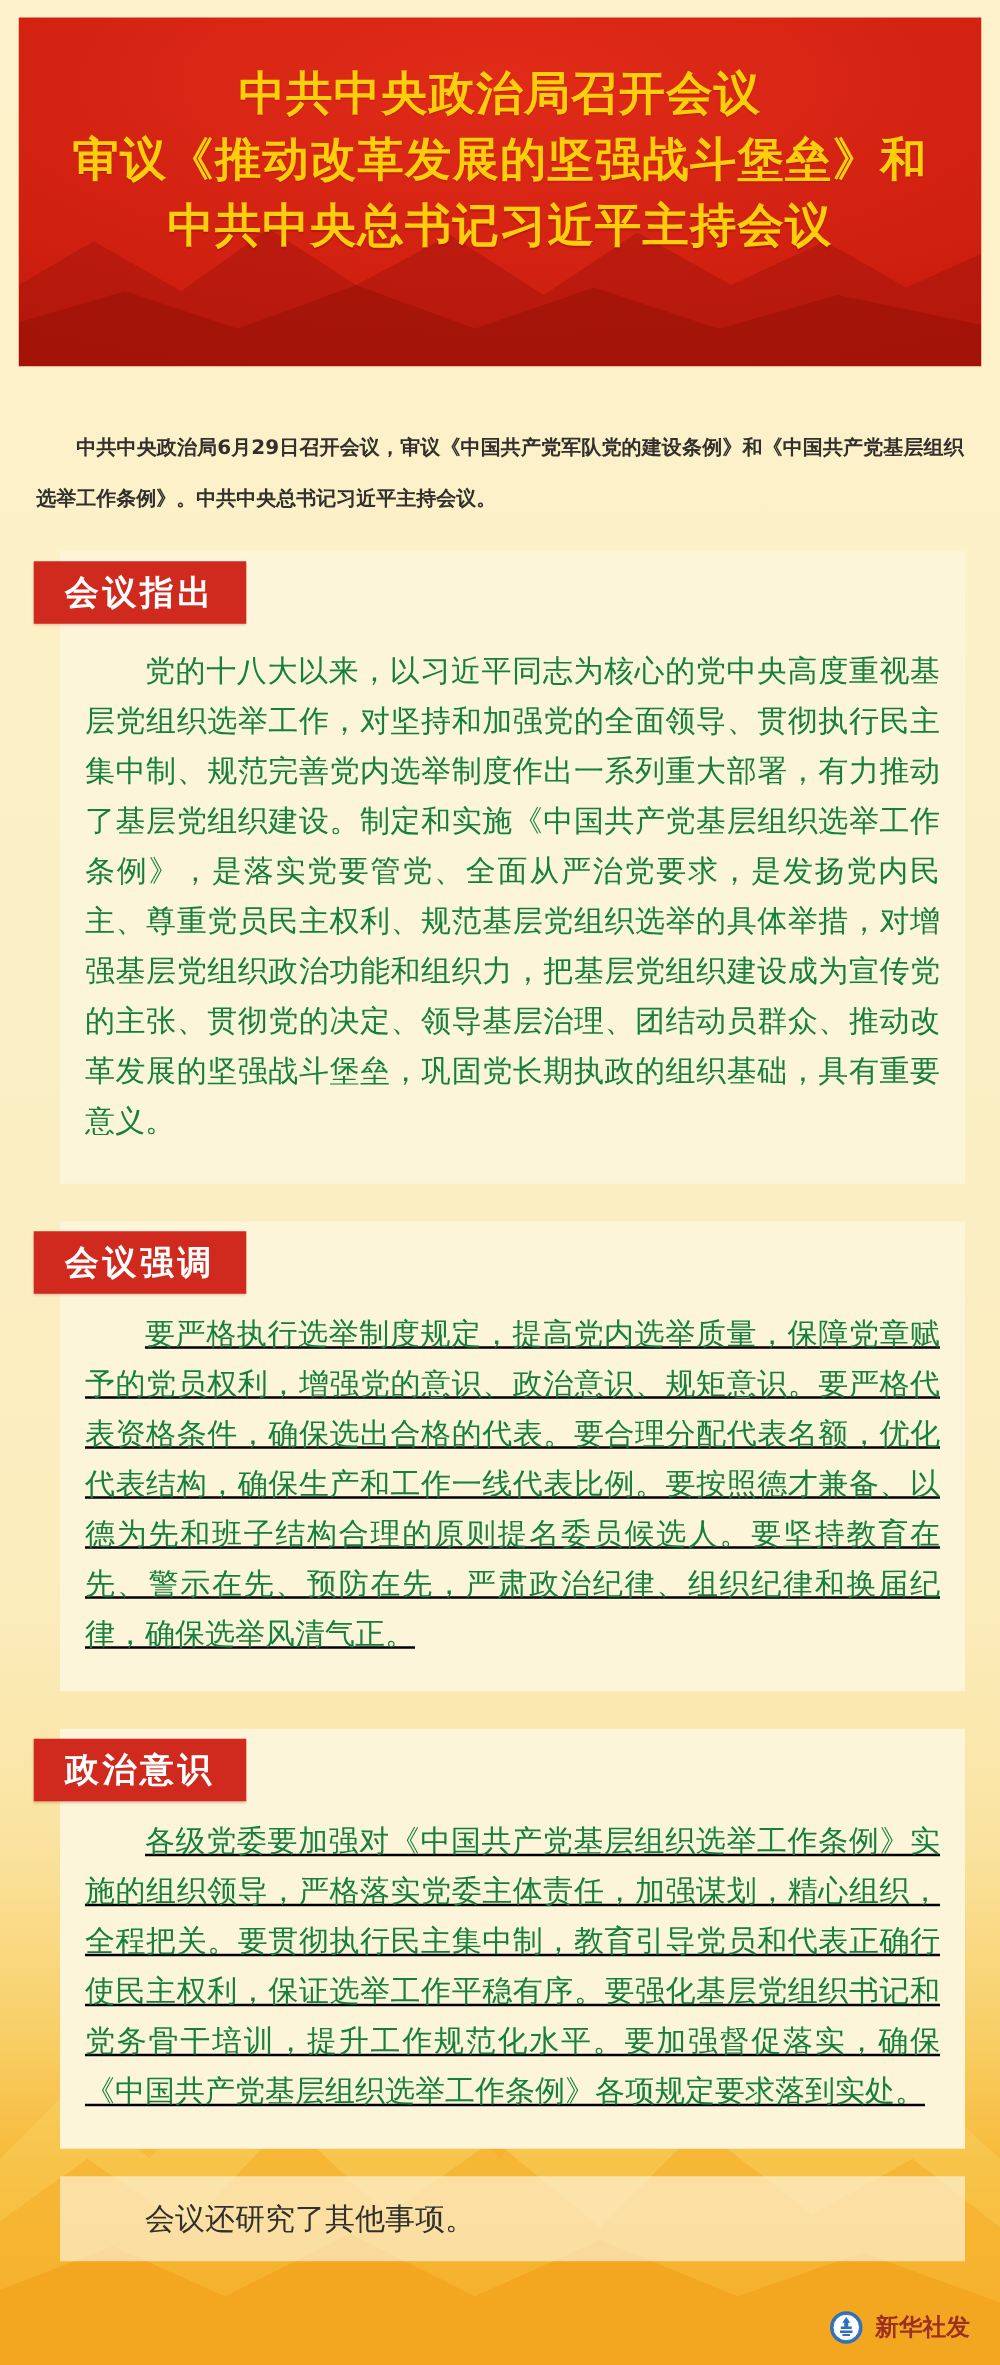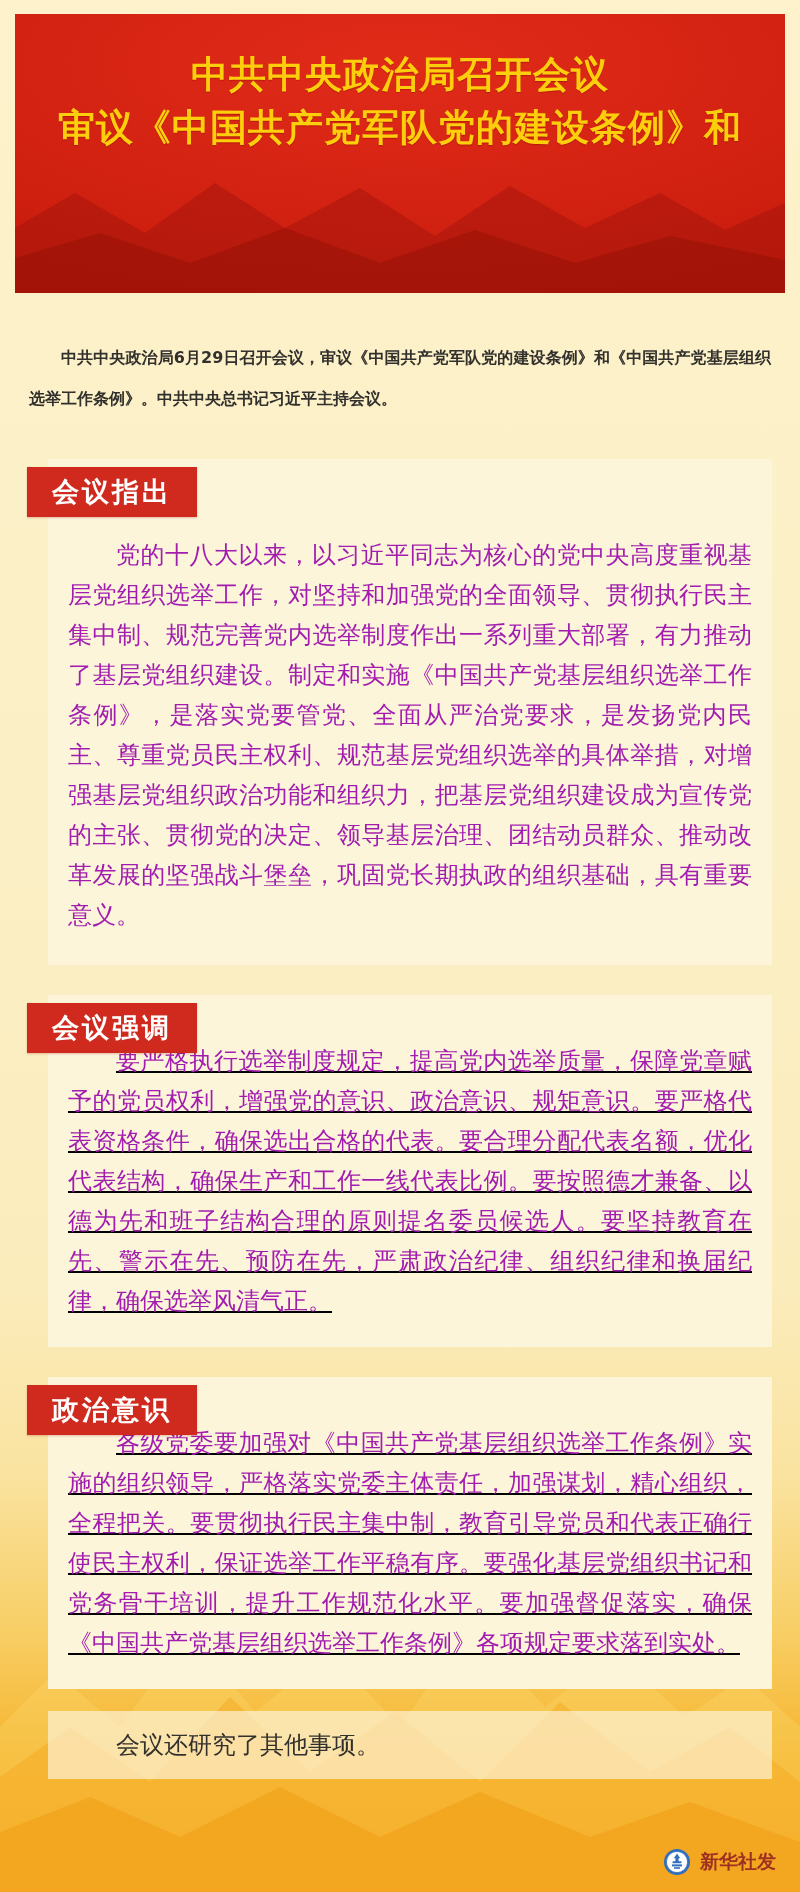--- a/index.html
+++ b/index.html
@@ -42,44 +42,44 @@
     margin:44px 29px 0;
     font-size:16px;
     line-height:41px;
     color:#32302c;
     text-indent:2em;
     text-align:justify;
     text-justify:inter-character;
     font-weight:bold;
   }
   
-  .sec { position:relative; margin:40px 28px 0 48px; }
+  .sec { position:relative; margin:22px 28px 0 48px; }
   .sec + .sec { margin-top:30px;text-decoration:underline; }
   .badge {
     position:absolute; left:-21px; top:8px;
     background:#d02a1f;
     color:#ffffff;
     font-size:27px;
     font-weight:bold;
     letter-spacing:3px;
     padding:7px 25px;
     z-index:2;
     box-shadow:0 1px 2px rgba(140,20,5,0.25);
   }
   .box {
     background:#fcf5da;
     padding:76px 20px 30px;
     font-size:24px;
     line-height:40px;
-    color:#a21caf;
+    color:#15803d;
     text-align:justify;
     text-justify:inter-character;
   }
   .box p { text-indent:2em; }
-  .sec-2 .box, .sec-3 .box { padding-top:46px; padding-bottom:26px; }
+  .sec-2 .box, .sec-3 .box { padding-top:70px; padding-bottom:26px; }
   
   .closing {
     position:relative;
     margin:22px 28px 0 48px;
     background:rgba(253,248,233,0.62);
     padding:17px 20px;
     font-size:24px;
     line-height:34px;
     color:#32302c;
   }
@@ -105,21 +105,22 @@
     <path d="M0,320 L90,285 L180,325 L280,275 L380,325 L480,280 L590,325 L690,290 L800,330 L800,380 L0,380 Z" fill="#ef9a0f" opacity="0.45"></path>
   </svg>
 
   <div class="banner">
     <svg class="banner-decor" viewBox="0 0 770 135" preserveAspectRatio="none" aria-hidden="true">
       <path d="M0,70 L60,35 L130,75 L200,25 L270,70 L345,30 L420,78 L495,28 L570,70 L645,35 L710,72 L770,45 L770,135 L0,135 Z" fill="#9d150a" opacity="0.45"></path>
       <path d="M0,100 L85,75 L175,105 L270,70 L365,105 L460,72 L560,105 L655,78 L770,102 L770,135 L0,135 Z" fill="#8c0f05" opacity="0.40"></path>
     </svg>
     <div class="banner-title">
       <div>中共中央政治局召开会议</div>
-      <div>审议《中国共产党军队党的建设条例》和</div>
+      <div>审议《推动改革发展的坚强战斗堡垒》和</div>
+      <div>中共中央总书记习近平主持会议</div>
     </div>
   </div>
 
   <p class="intro">中共中央政治局6月29日召开会议，审议《中国共产党军队党的建设条例》和《中国共产党基层组织选举工作条例》。中共中央总书记习近平主持会议。</p>
 
   <section class="sec sec-1">
     <div class="badge">会议指出</div>
     <div class="box">
       <p>党的十八大以来，以习近平同志为核心的党中央高度重视基层党组织选举工作，对坚持和加强党的全面领导、贯彻执行民主集中制、规范完善党内选举制度作出一系列重大部署，有力推动了基层党组织建设。制定和实施《中国共产党基层组织选举工作条例》，是落实党要管党、全面从严治党要求，是发扬党内民主、尊重党员民主权利、规范基层党组织选举的具体举措，对增强基层党组织政治功能和组织力，把基层党组织建设成为宣传党的主张、贯彻党的决定、领导基层治理、团结动员群众、推动改革发展的坚强战斗堡垒，巩固党长期执政的组织基础，具有重要意义。</p>
     </div>

